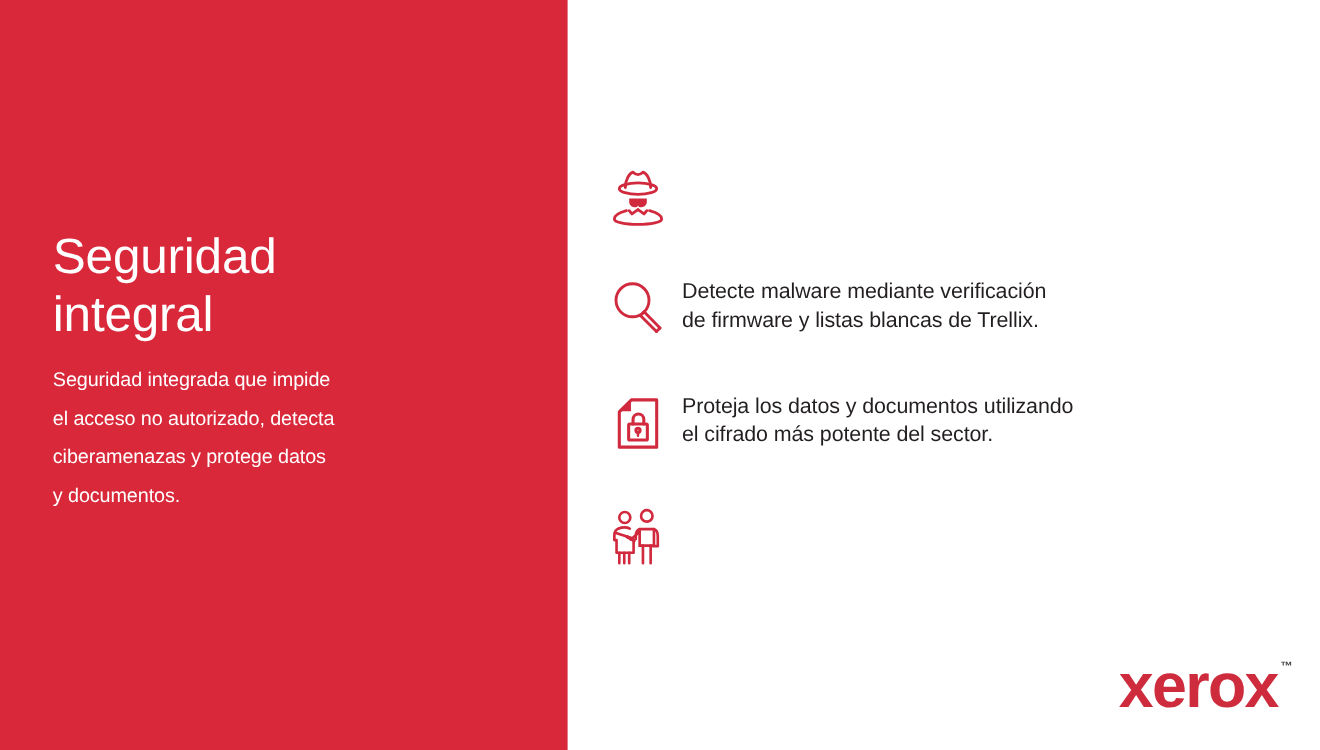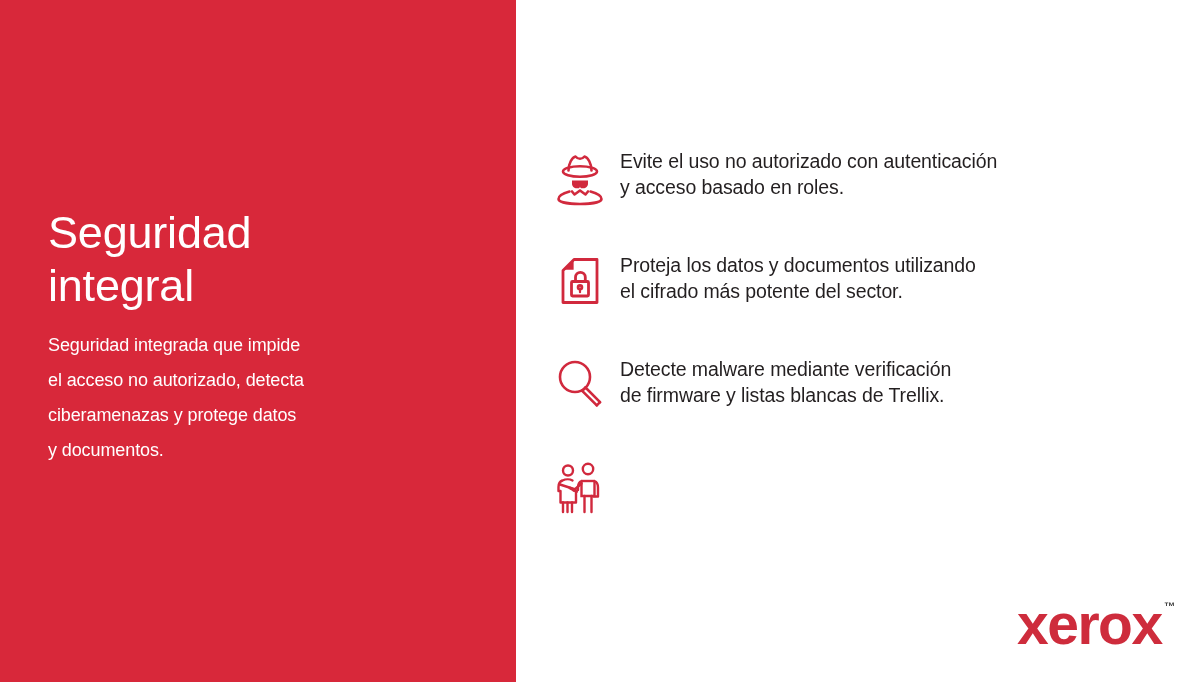--- a/index.html
+++ b/index.html
@@ -143,60 +143,58 @@
 
           <ellipse cx="32" cy="27.5" rx="17" ry="5.2"></ellipse>
 
           <path d="M24 36.5 h16 v3.2 c0 2.6 -2.1 4.6 -4.7 4.6 h-1.4 c-1.1 0 -1.9 -0.8 -1.9 -1.9 c0 1.1 -0.8 1.9 -1.9 1.9 h-1.4 c-2.6 0 -4.7 -2 -4.7 -4.6 z" fill="#D1293D" stroke="none"></path>
 
           <path d="M32 46.5 L26.5 50.5 L24 47.5 M32 46.5 L37.5 50.5 L40 47.5" stroke-linecap="round" stroke-linejoin="round"></path>
 
           <path d="M21.5 47.5 C14 49.5 10.5 52.5 10.5 55 C10.5 58 20 60 32 60 C44 60 53.5 58 53.5 55 C53.5 52.5 50 49.5 42.5 47.5" stroke-linecap="round" stroke-linejoin="round"></path>
         </svg>
       </div>
-      <div class="feature-text">Evite el uso no autorizado con autenticación
-y acceso basado en roles.</div>
-    </div>
-
-    <div class="feature-row">
-      <div class="feature-icon">
-        <svg width="64" height="64" viewBox="0 0 64 64" fill="none" stroke="#D1293D" stroke-width="2.8">
-
-          <path d="M15 22.5 L26 11.5 L49 11.5 L49 54.5 L15 54.5 Z" stroke-linejoin="round"></path>
-
-          <path d="M15.8 21.8 L25.6 12.2 L25.6 21.8 Z" fill="#D1293D" stroke="none"></path>
-
-          <path d="M27.5 33.5 v-4.2 c0 -2.8 2.2 -5 4.9 -5 c2.7 0 4.9 2.2 4.9 5 v4.2" stroke-linecap="round"></path>
-
-          <rect x="23.5" y="33.5" width="17" height="14.5" rx="1"></rect>
-
-          <circle cx="32" cy="39.2" r="1.9"></circle>
-          <path d="M32 40.8 v3.4" stroke-linecap="round" stroke-width="2.2"></path>
-        </svg>
-      </div>
-      <div class="feature-text">Proteja los datos y documentos utilizando
-el cifrado más potente del sector.</div>
     </div>
 
     <div class="feature-row">
       <div class="feature-icon">
         <svg width="64" height="64" viewBox="0 0 64 64" fill="none" stroke="#D1293D" stroke-width="2.6">
           <circle cx="27" cy="25" r="15"></circle>
           <path d="M37.5 35.5 L52 50.2" stroke-linecap="round"></path>
           <path d="M34.2 38.8 L48.8 53.4" stroke-linecap="round"></path>
           <path d="M37.5 35.5 L34.2 38.8" stroke-linecap="round"></path>
           <path d="M52 50.2 L48.8 53.4" stroke-linecap="round"></path>
         </svg>
       </div>
       <div class="feature-text">Detecte malware mediante verificación
 de firmware y listas blancas de Trellix.</div>
     </div>
 
     <div class="feature-row">
       <div class="feature-icon">
+        <svg width="64" height="64" viewBox="0 0 64 64" fill="none" stroke="#D1293D" stroke-width="2.8">
+
+          <path d="M15 22.5 L26 11.5 L49 11.5 L49 54.5 L15 54.5 Z" stroke-linejoin="round"></path>
+
+          <path d="M15.8 21.8 L25.6 12.2 L25.6 21.8 Z" fill="#D1293D" stroke="none"></path>
+
+          <path d="M27.5 33.5 v-4.2 c0 -2.8 2.2 -5 4.9 -5 c2.7 0 4.9 2.2 4.9 5 v4.2" stroke-linecap="round"></path>
+
+          <rect x="23.5" y="33.5" width="17" height="14.5" rx="1"></rect>
+
+          <circle cx="32" cy="39.2" r="1.9"></circle>
+          <path d="M32 40.8 v3.4" stroke-linecap="round" stroke-width="2.2"></path>
+        </svg>
+      </div>
+      <div class="feature-text">Proteja los datos y documentos utilizando
+el cifrado más potente del sector.</div>
+    </div>
+
+    <div class="feature-row">
+      <div class="feature-icon">
         <svg width="64" height="64" viewBox="0 0 64 64" fill="none" stroke="#D1293D" stroke-width="2.4">
 
           <circle cx="20" cy="14.5" r="5"></circle>
 
           <path d="M14.5 24.5 C11.5 25.5 10.5 28 10.5 31 L10.5 35 L12.5 35 L12.5 46.5 L28 46.5 L28 35" stroke-linejoin="round"></path>
           <path d="M14.5 24.5 C17.5 23 22 23 24.5 24.5" stroke-linecap="round"></path>
 
           <path d="M12 28.5 L27.5 33.5" stroke-linecap="round"></path>
 
           <path d="M15 46.5 L15 56 M19.5 46.5 L19.5 56 M24 46.5 L24 56" stroke-linecap="round"></path>

